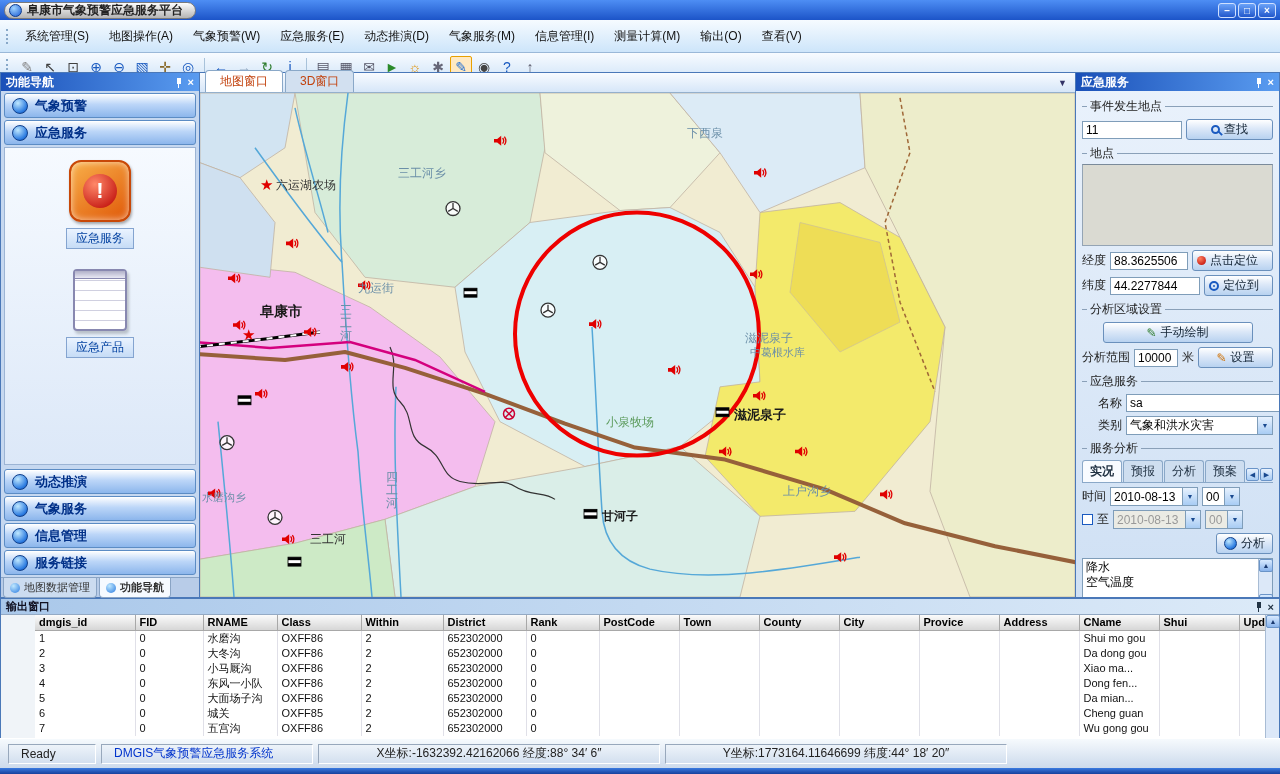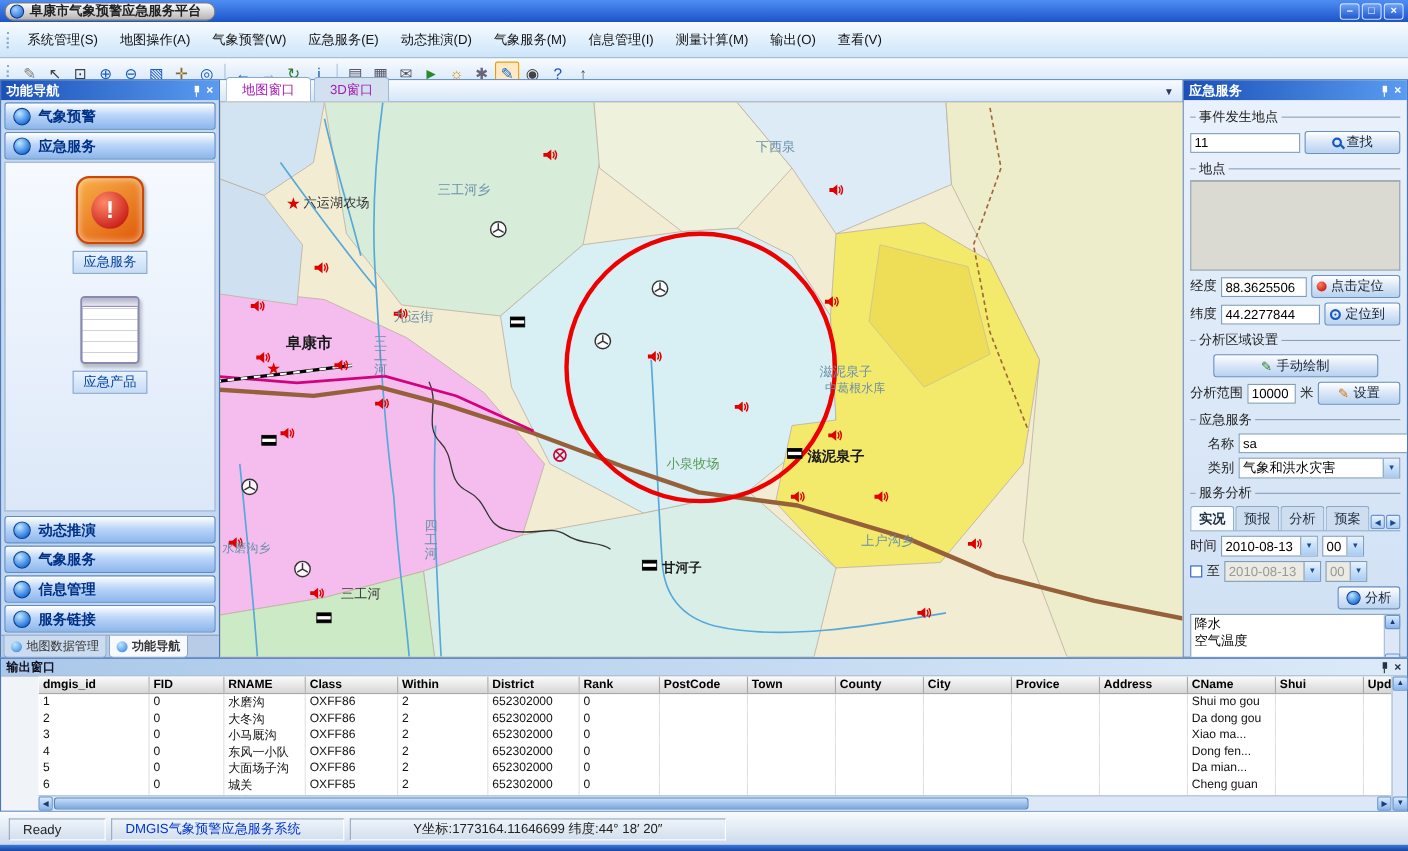--- a/index.html
+++ b/index.html
@@ -68,21 +68,21 @@
   .panel-tab{font-size:11px;padding:2px 6px;display:flex;gap:4px;align-items:center;color:#333;
     border:1px solid #8aa4c4;border-top:none;background:#ccdcF0;border-radius:0 0 4px 4px;margin-right:2px;}
   .panel-tab.active{background:#f6faff;font-weight:bold;}
   .tab-ico{width:10px;height:10px;border-radius:50%;background:radial-gradient(circle at 35% 30%,#bfe8ff,#2a7ae0);}
 
   
   .map-wrap{flex:1;display:flex;flex-direction:column;border-top:1px solid #4a78b8;border-bottom:1px solid #4a78b8;background:#fff;min-width:0;}
   .map-tabs{height:20px;flex:0 0 20px;background:linear-gradient(#f8fbff,#d6e6f8);border-bottom:1px solid #94b0cc;
     display:flex;align-items:flex-end;padding-left:5px;}
   .map-tab{font-size:12px;padding:2px 14px;border:1px solid #8aa8c8;border-bottom:none;border-radius:4px 4px 0 0;
-    background:#d2e0f0;margin-right:2px;color:#a21caf;}
+    background:#d2e0f0;margin-right:2px;color:#c2410c;}
   .map-tab.active{background:#ffffff;}
   .map-tabs-dd{margin-left:auto;margin-right:8px;font-size:9px;color:#336;align-self:center;}
   .map-canvas{flex:1;position:relative;background:#f1ecd2;overflow:hidden;}
   .map-canvas svg{position:absolute;inset:0;width:100%;height:100%;}
   #mapsvg text{font-family:"Liberation Sans",sans-serif;}
   .ml-blu{fill:#6b8fa8;}.ml-blk{fill:#333;}.ml-brn{fill:#8a4a1a;}.ml-grn{fill:#5a9a5a;}
   .mlb{font-weight:bold;fill:#1a1a1a;}
   .star{fill:#e00000;font-size:15px;}
 
   
@@ -125,21 +125,21 @@
     background:linear-gradient(#e8f2fe,#a8ccf4);border:1px solid #6a94c8;color:#1a4a90;border-radius:2px;}
   .cb{width:11px;height:11px;border:1px solid #1a5ac0;background:#fff;display:inline-block;}
   .svc-list{background:#fff;border:1px solid #7f9db9;height:50px;margin-top:4px;display:flex;}
   .svc-items{flex:1;padding:1px 3px;}
   .svc-item{font-size:12px;line-height:15px;white-space:nowrap;}
   .vscroll{width:14px;background:#dce8f8;border-left:1px solid #a8bcd4;display:flex;flex-direction:column;justify-content:space-between;}
   .sb-btn{width:14px;height:13px;flex:0 0 13px;background:linear-gradient(#d8eaff,#8ab4ec);border:1px solid #6a94c8;
     color:#1a3a70;font-size:7px;display:flex;align-items:center;justify-content:center;border-radius:2px;}
 
   
-  .output{position:absolute;top:598px;left:0;right:0;height:140px;border:1px solid #4a78b8;background:#f0f4f8;
+  .output{position:absolute;top:598px;left:0;right:0;height:172px;border:1px solid #4a78b8;background:#f0f4f8;
     display:flex;flex-direction:column;}
   .out-hdr{height:16px;flex:0 0 16px;background:linear-gradient(90deg,#aac8ea,#dcEAf8);display:flex;align-items:center;
     font-size:11px;font-weight:bold;color:#112;padding:0 5px;border-bottom:1px solid #94aac4;}
   .out-body{flex:1;display:flex;min-height:0;margin-left:34px;}
   .out-left{flex:1;display:flex;flex-direction:column;min-width:0;}
   .out-table-wrap{flex:1;overflow:hidden;background:#fff;}
   .out-table-wrap table{border-collapse:collapse;table-layout:fixed;width:1276px;font-size:11px;}
   .out-table-wrap th{background:linear-gradient(#fbfbfb,#d6d6d6);border-right:1px solid #a8a8a8;border-bottom:1px solid #a8a8a8;
     font-weight:bold;text-align:left;padding:1px 4px;height:15px;white-space:nowrap;overflow:hidden;}
   .out-table-wrap td{border-right:1px solid #e0e0e8;padding:0 4px;height:14px;white-space:nowrap;overflow:hidden;color:#111;}
@@ -728,15 +728,16 @@
     <div class="out-vscroll">
       <span class="sb-btn">▲</span>
       <span class="sb-btn">▼</span>
     </div>
   </div>
 </div>
 
 <div class="statusbar">
   <span class="st-cell st-ready">Ready</span>
   <span class="st-cell st-sys">DMGIS气象预警应急服务系统</span>
+  <span class="st-cell st-x">X坐标:-1632392.42162066  经度:88° 34′ 6″</span>
   <span class="st-cell st-y">Y坐标:1773164.11646699  纬度:44° 18′ 20″</span>
 </div>
 <div class="bottom-strip"></div>
 
 </body></html>

